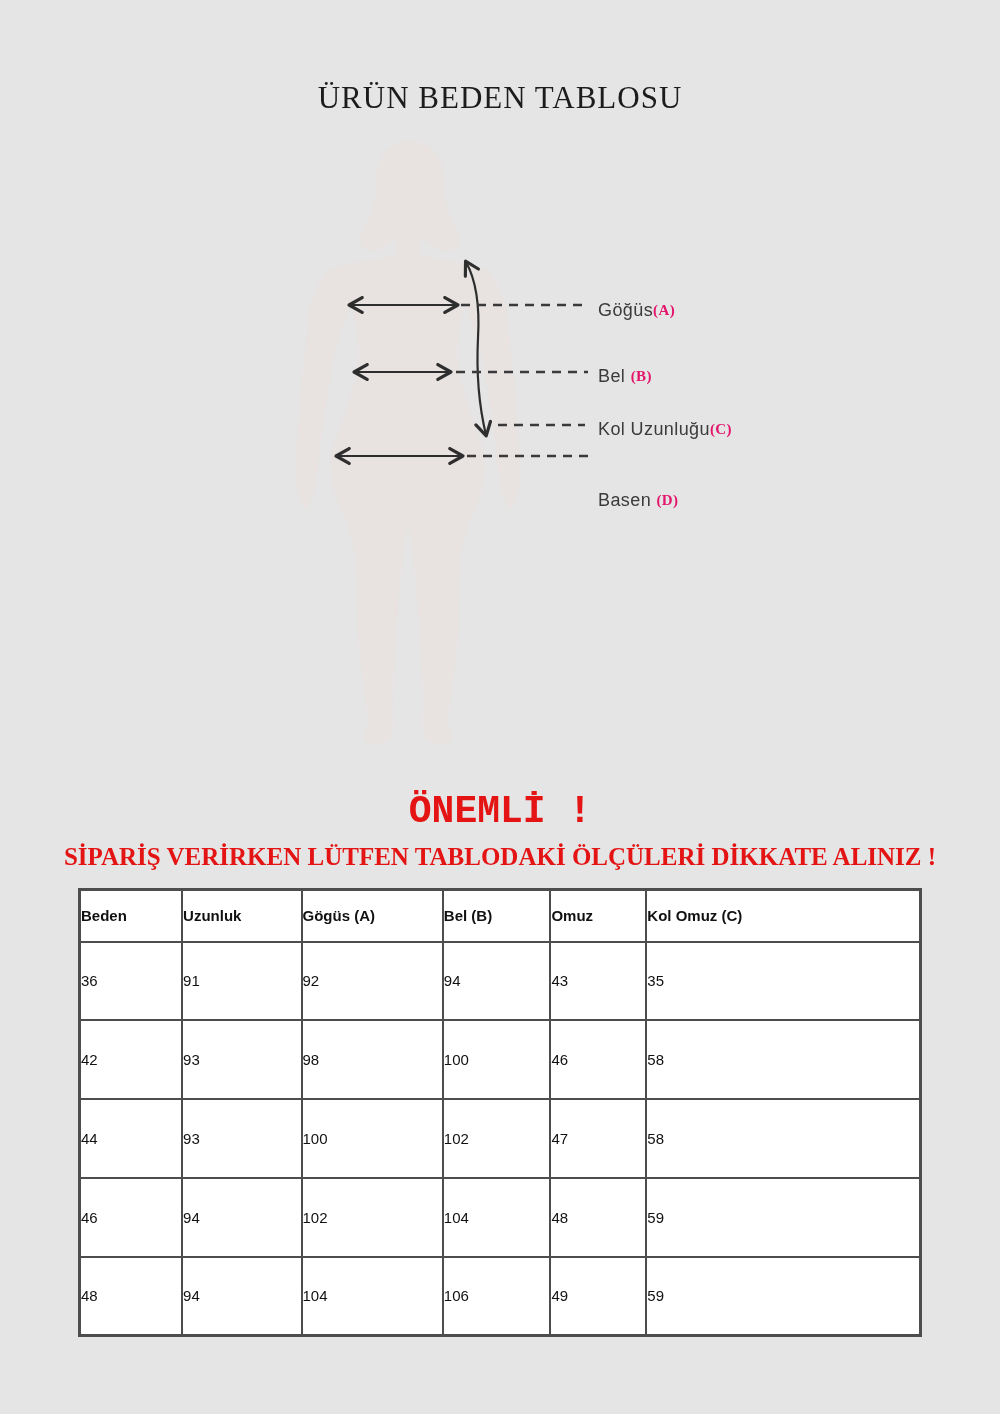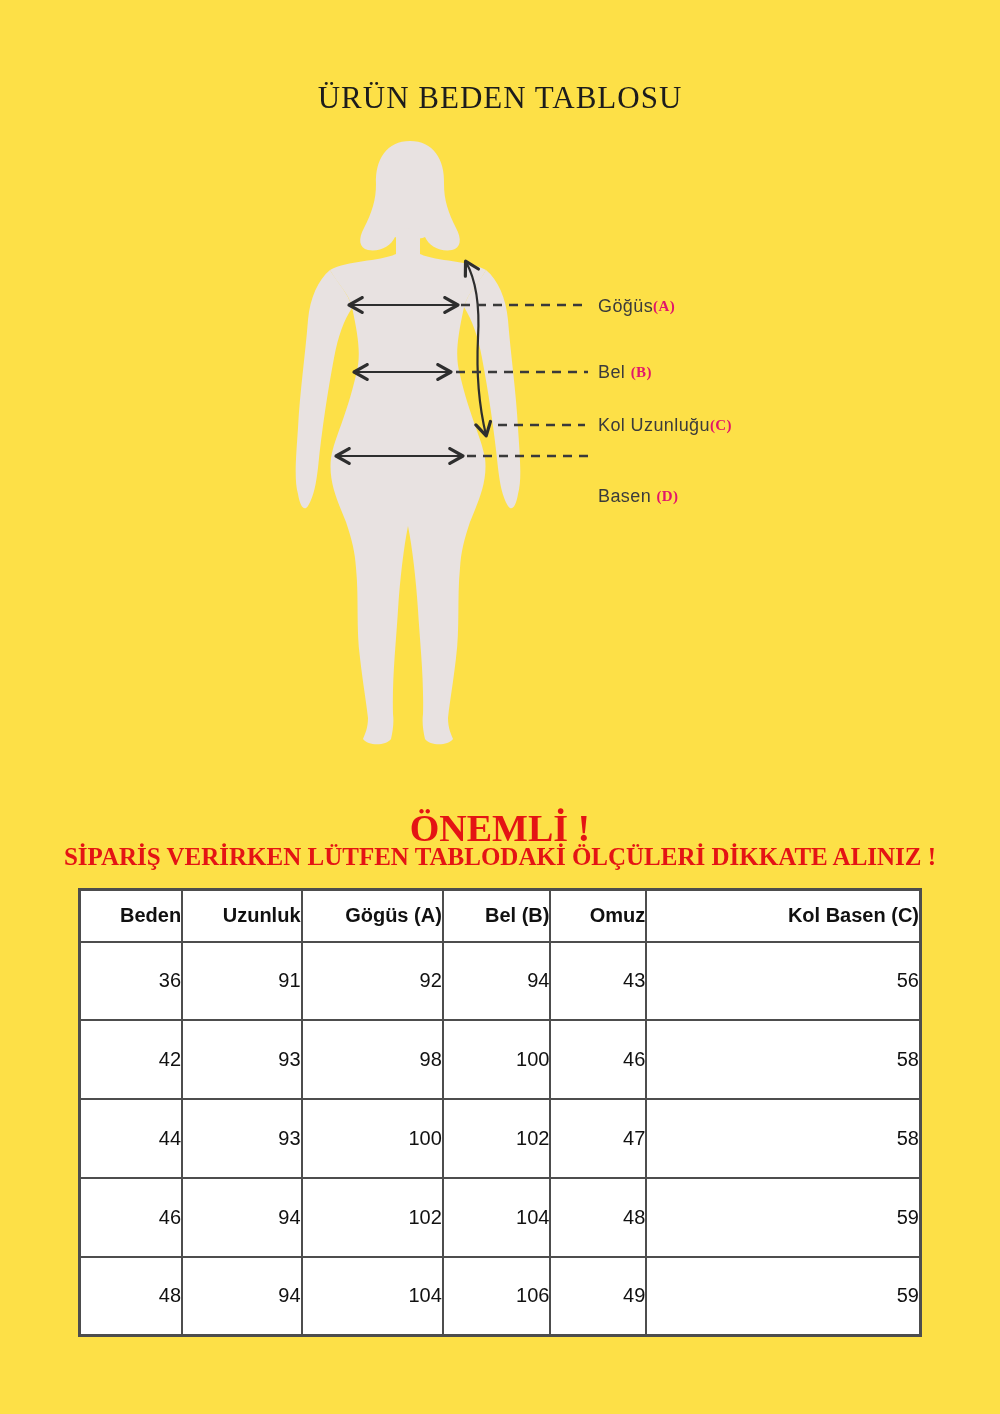--- a/index.html
+++ b/index.html
@@ -1,51 +1,51 @@
 <!DOCTYPE html>
 <html><head>
 <meta charset="utf-8">
 <style>
   * { margin:0; padding:0; box-sizing:border-box; }
   html,body { background:#ffffff; }
   .canvas {
-    position:relative; width:1000px; height:1414px; background:#fde047;
+    position:relative; width:1000px; height:1414px; background:#e5e5e5;
     font-family:"Liberation Sans", sans-serif; overflow:hidden;
   }
   .page-title {
     position:absolute; top:80px; left:0; width:100%;
     text-align:center; font-family:"Liberation Serif", serif;
     font-size:31px; letter-spacing:1px; color:#1c1c1c; font-weight:normal;
   }
   .diagram-svg { position:absolute; left:280px; top:128px; width:440px; height:630px; }
   .measure-label {
     position:absolute; white-space:nowrap; font-size:18px; color:#3b3b3b;
-    letter-spacing:0.4px; line-height:20px;
+    letter-spacing:0.4px; line-height:28px;
   }
   .measure-label .code {
     font-family:"Liberation Serif", serif; font-weight:bold;
     font-size:15px; position:relative; top:-1px;
   }
   .alert-heading {
     position:absolute; top:790px; left:0; width:100%; text-align:center;
-    font-family:Liberation Serif, serif; font-weight:bold; font-size:38px;margin-top:16px;
+    font-family:Liberation Mono, monospace; font-weight:bold; font-size:38px;
   }
   .alert-sub {
     position:absolute; top:843px; left:0; width:100%; text-align:center;
     font-family:"Liberation Serif", serif; font-weight:bold; font-size:25px;
     letter-spacing:0px;
   }
   table.size-table {
     position:absolute; left:78px; top:888px; width:844px; height:449px;
     border-collapse:collapse; table-layout:fixed; background:#fff;
     border:3px solid #4d4d4d;
   }
   table.size-table th, table.size-table td {
-    border:2px solid #4d4d4d; text-align:right; vertical-align:middle;
-    color:#111; font-size:20px; padding:0;
+    border:2px solid #4d4d4d; text-align:left; vertical-align:middle;
+    color:#111; font-size:15px; padding:0;
   }
   table.size-table th { font-weight:bold; height:52px; }
   table.size-table td { font-weight:normal; height:56px; }
   col.c1{width:12.2%} col.c2{width:14.2%} col.c3{width:16.8%}
   col.c4{width:12.8%} col.c5{width:11.4%} col.c6{width:32.6%}
 </style>
 </head>
 <body>
 
 <div class="canvas">
@@ -128,31 +128,31 @@
         <col class="c5">
         <col class="c6">
     </colgroup>
     <thead>
         <tr>
           <th>Beden</th>
           <th>Uzunluk</th>
           <th>Gögüs (A)</th>
           <th>Bel (B)</th>
           <th>Omuz</th>
-          <th>Kol Basen (C)</th>
+          <th>Kol Omuz (C)</th>
         </tr>
       </thead>
     <tbody>
         <tr>
           <td>36</td>
           <td>91</td>
           <td>92</td>
           <td>94</td>
           <td>43</td>
-          <td>56</td>
+          <td>35</td>
         </tr>
         <tr>
           <td>42</td>
           <td>93</td>
           <td>98</td>
           <td>100</td>
           <td>46</td>
           <td>58</td>
         </tr>
         <tr>

